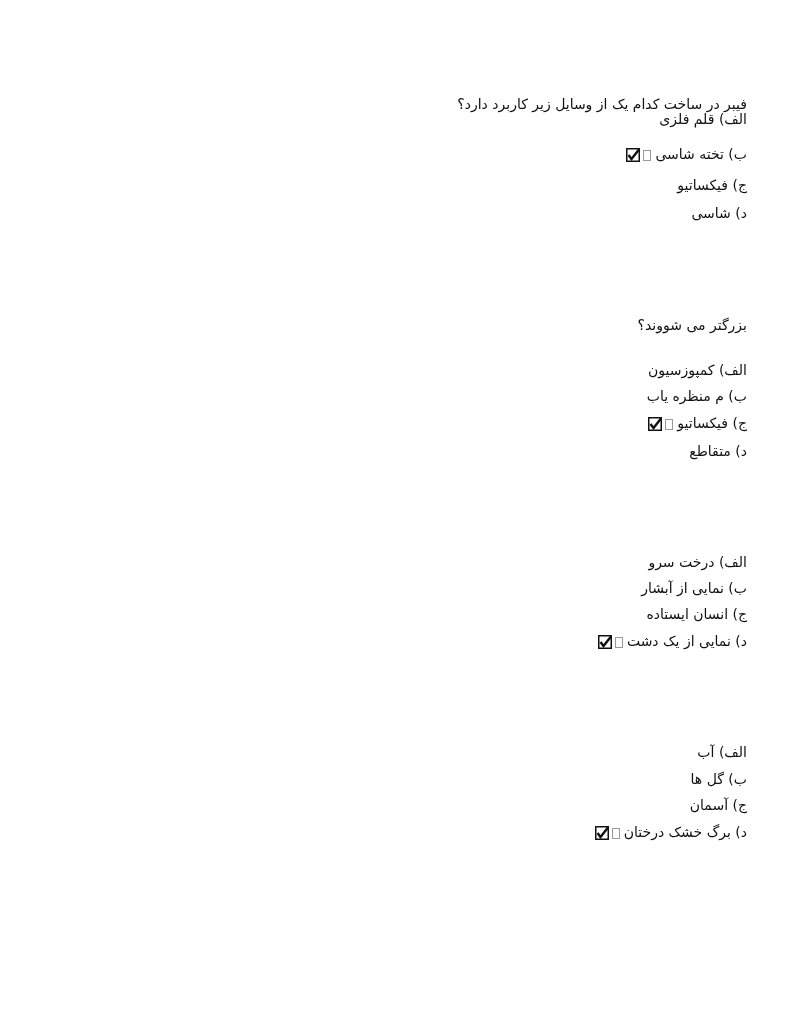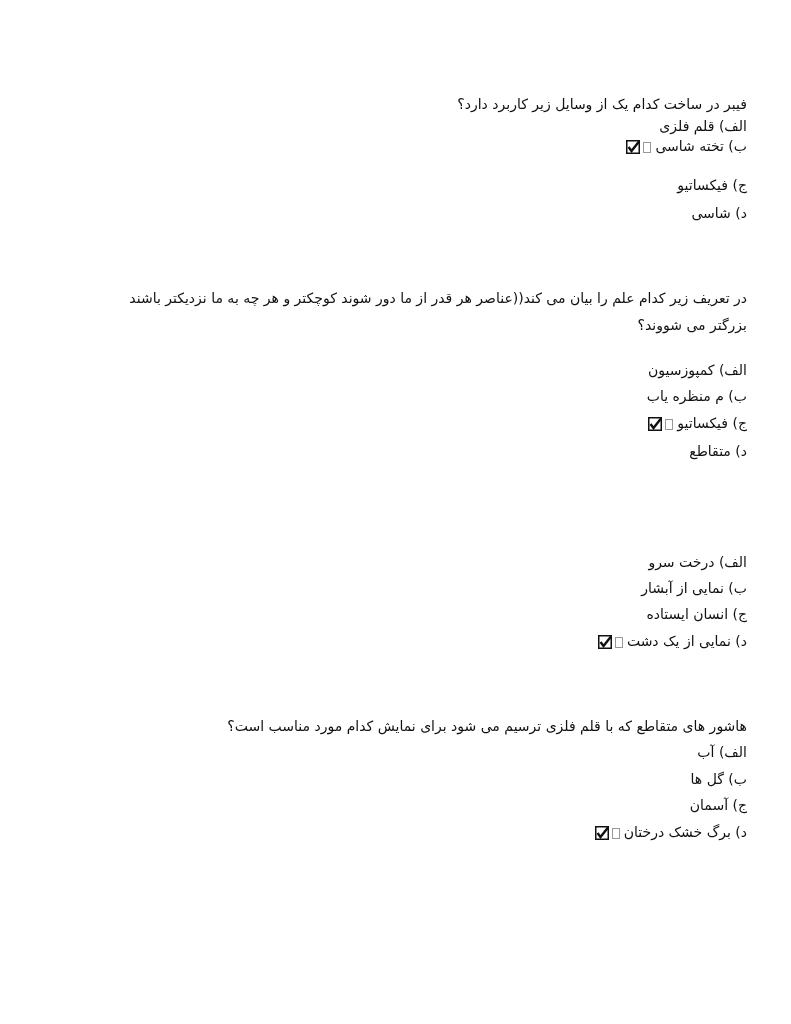--- a/index.html
+++ b/index.html
@@ -12,31 +12,30 @@
     .cb-empty { width: 8px; height: 11px; border: 1px solid #999; box-sizing: border-box; margin-right: 4px; }
     .cb-checked { width: 14px; height: 14px; position: relative; }
     .cb-checked svg { display: block; }
   </style>
 </head>
 <body>
 
 <div class="page">
 
   <div class="line" style="top:94px">فیبر در ساخت کدام یک از وسایل زیر کاربرد دارد؟</div>
-  <div class="line" style="top:116px">الف) قلم فلزی</div>
-  <div class="line" style="top:136px">
+  <div class="line" style="top:109px">الف) قلم فلزی</div>
+  <div class="line" style="top:144px">
     <span>ب) تخته شاسی</span><span class="cb cb-empty"></span><span class="cb cb-checked"><svg width="14" height="14" viewBox="0 0 14 14">
           <rect x="0.75" y="0.75" width="12.5" height="12.5" fill="none" stroke="#111" stroke-width="1.5"></rect>
           <path d="M2.5 7 L5.5 11 L13 1.5" fill="none" stroke="#111" stroke-width="2.4"></path>
         </svg></span>
   </div>
   <div class="line" style="top:175px">ج) فیکساتیو</div>
   <div class="line" style="top:203px">د) شاسی</div>
 
-  <div class="line" style="top:288px">در تعریف زیر کدام علم را بیان می کند((عناصر هر قدر از ما دور شوند کوچکتر و هر چه به ما نزدیکتر باشند</div>
   <div class="line" style="top:315px">بزرگتر می شووند؟</div>
   <div class="line" style="top:360px">الف) کمپوزسیون</div>
   <div class="line" style="top:386px">ب) م منظره یاب</div>
   <div class="line" style="top:413px">
     <span>ج) فیکساتیو</span><span class="cb cb-empty"></span><span class="cb cb-checked"><svg width="14" height="14" viewBox="0 0 14 14">
           <rect x="0.75" y="0.75" width="12.5" height="12.5" fill="none" stroke="#111" stroke-width="1.5"></rect>
           <path d="M2.5 7 L5.5 11 L13 1.5" fill="none" stroke="#111" stroke-width="2.4"></path>
         </svg></span>
   </div>
   <div class="line" style="top:441px">د) متقاطع</div>
@@ -44,21 +43,20 @@
   <div class="line" style="top:552px">الف) درخت سرو</div>
   <div class="line" style="top:578px">ب) نمایی از آبشار</div>
   <div class="line" style="top:604px">ج) انسان ایستاده</div>
   <div class="line" style="top:631px">
     <span>د) نمایی از یک دشت</span><span class="cb cb-empty"></span><span class="cb cb-checked"><svg width="14" height="14" viewBox="0 0 14 14">
           <rect x="0.75" y="0.75" width="12.5" height="12.5" fill="none" stroke="#111" stroke-width="1.5"></rect>
           <path d="M2.5 7 L5.5 11 L13 1.5" fill="none" stroke="#111" stroke-width="2.4"></path>
         </svg></span>
   </div>
 
-  <div class="line" style="top:716px">هاشور های متقاطع که با قلم فلزی ترسیم می شود برای نمایش کدام مورد مناسب است؟</div>
   <div class="line" style="top:742px">الف) آب</div>
   <div class="line" style="top:769px">ب) گل ها</div>
   <div class="line" style="top:795px">ج) آسمان</div>
   <div class="line" style="top:822px">
     <span>د) برگ خشک درختان</span><span class="cb cb-empty"></span><span class="cb cb-checked"><svg width="14" height="14" viewBox="0 0 14 14">
           <rect x="0.75" y="0.75" width="12.5" height="12.5" fill="none" stroke="#111" stroke-width="1.5"></rect>
           <path d="M2.5 7 L5.5 11 L13 1.5" fill="none" stroke="#111" stroke-width="2.4"></path>
         </svg></span>
   </div>
 

